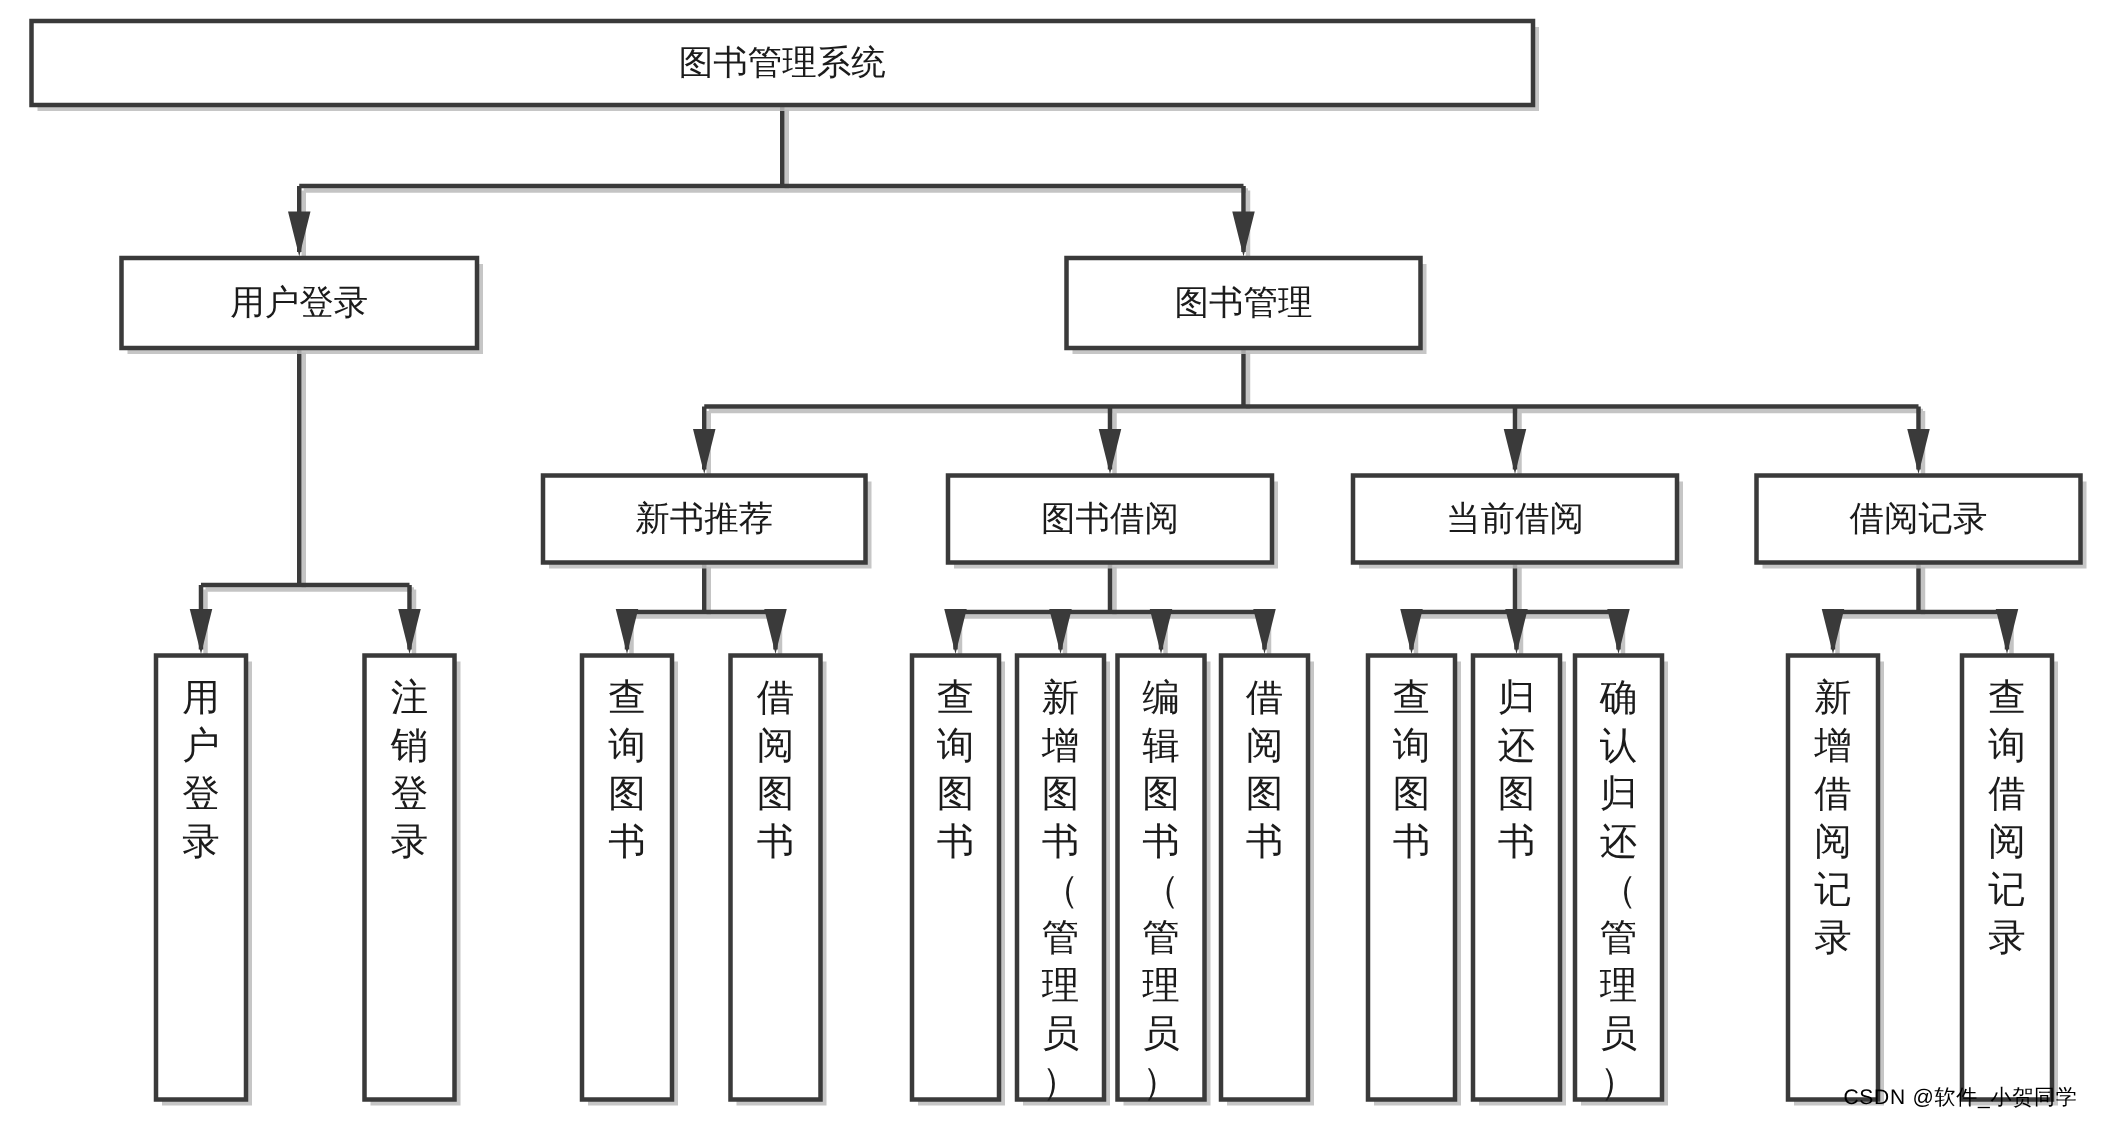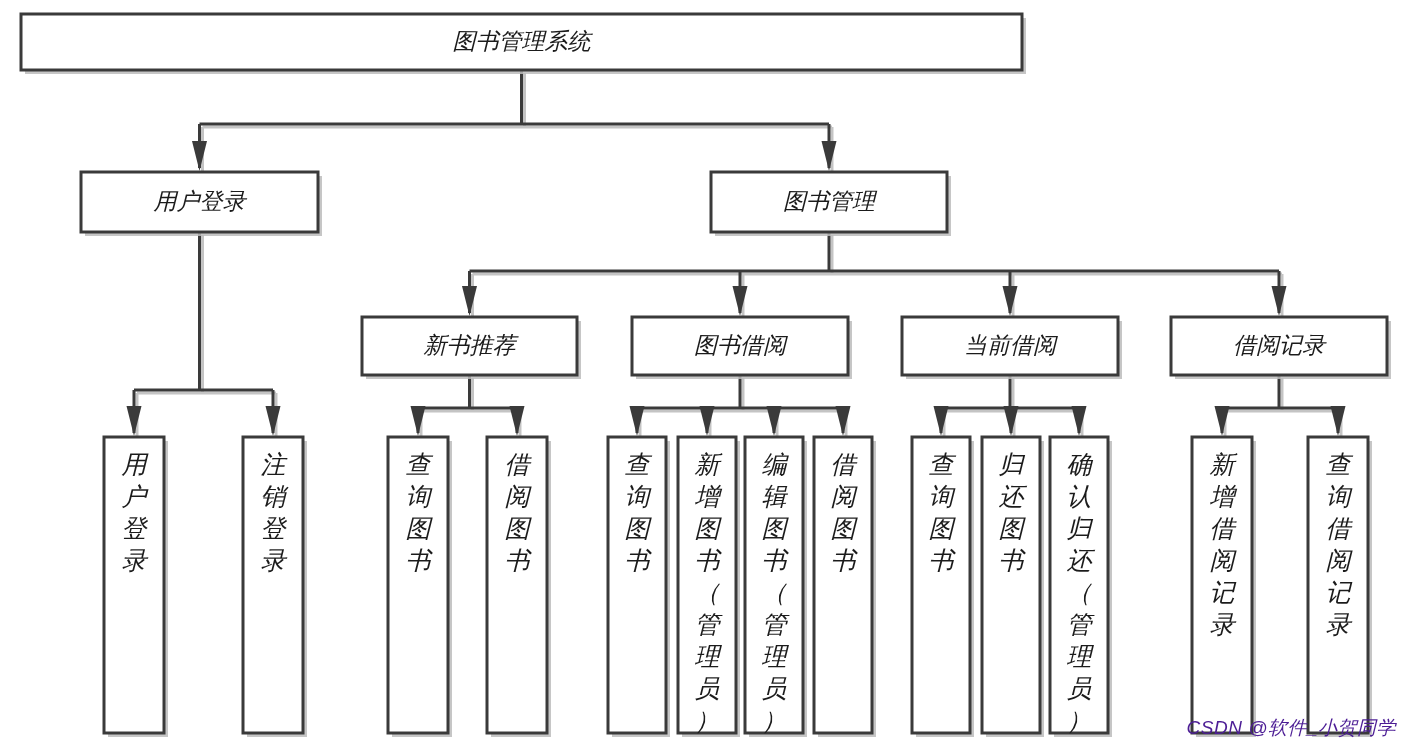--- a/index.html
+++ b/index.html
@@ -13,21 +13,20 @@
     font-family: "Liberation Sans", "DejaVu Sans", sans-serif;
     overflow: hidden;
     position: relative;
   }
   #diagram-root {
     position: absolute;
     left: 0;
     top: 0;
     width: 1405px;
     height: 747px;
-    font-style: italic;
   }
   svg.tree {
     display: block;
     width: 1405px;
     height: 747px;
   }
   .node-box {
     fill: #ffffff;
     stroke: #3a3a3a;
     stroke-width: 3;
@@ -60,25 +59,25 @@
     dominant-baseline: middle;
   }
   .node-label-v {
     font-family: "Liberation Sans", "DejaVu Sans", sans-serif;
     font-size: 25px;
     fill: #1b1b1b;
     text-anchor: middle;
   }
   .watermark {
     position: absolute;
-    right: 9px;
+    right: 20px;
     bottom: 6px;
     font-family: "Liberation Sans", "DejaVu Sans", sans-serif;
-    font-size: 19px;
-    color: #4c1d95;
+    font-size: 14px;
+    color: #000000;
     letter-spacing: 0.5px;
     white-space: nowrap;
     user-select: none;
   }
 </style>
 </head>
 <body>
 
 <div id="diagram-root">
   <svg class="tree" viewBox="0 0 1405 747" xmlns="http://www.w3.org/2000/svg">

